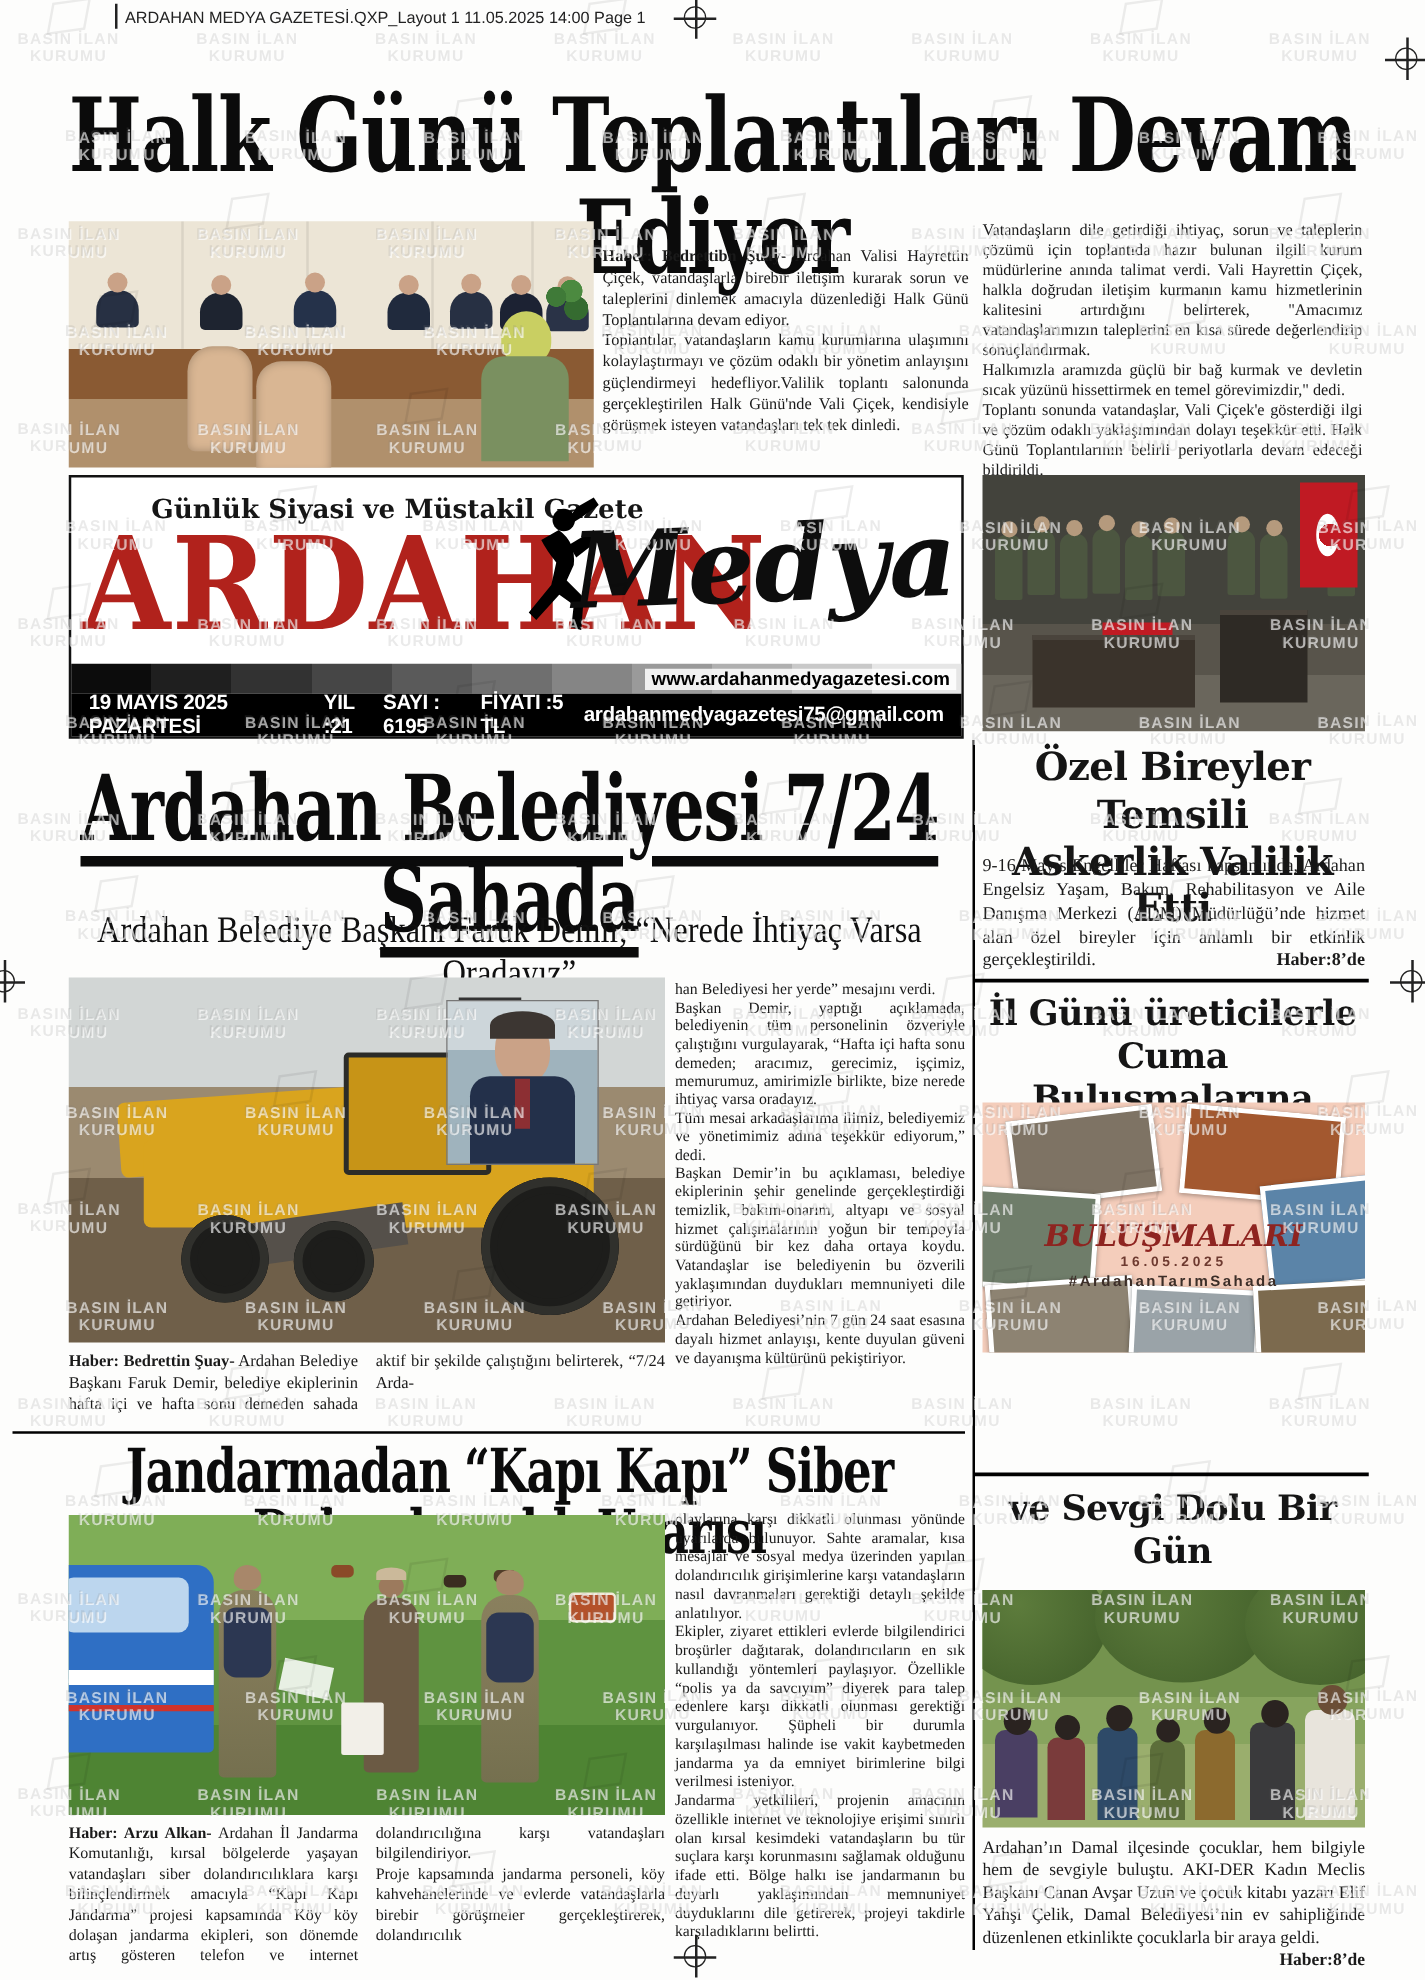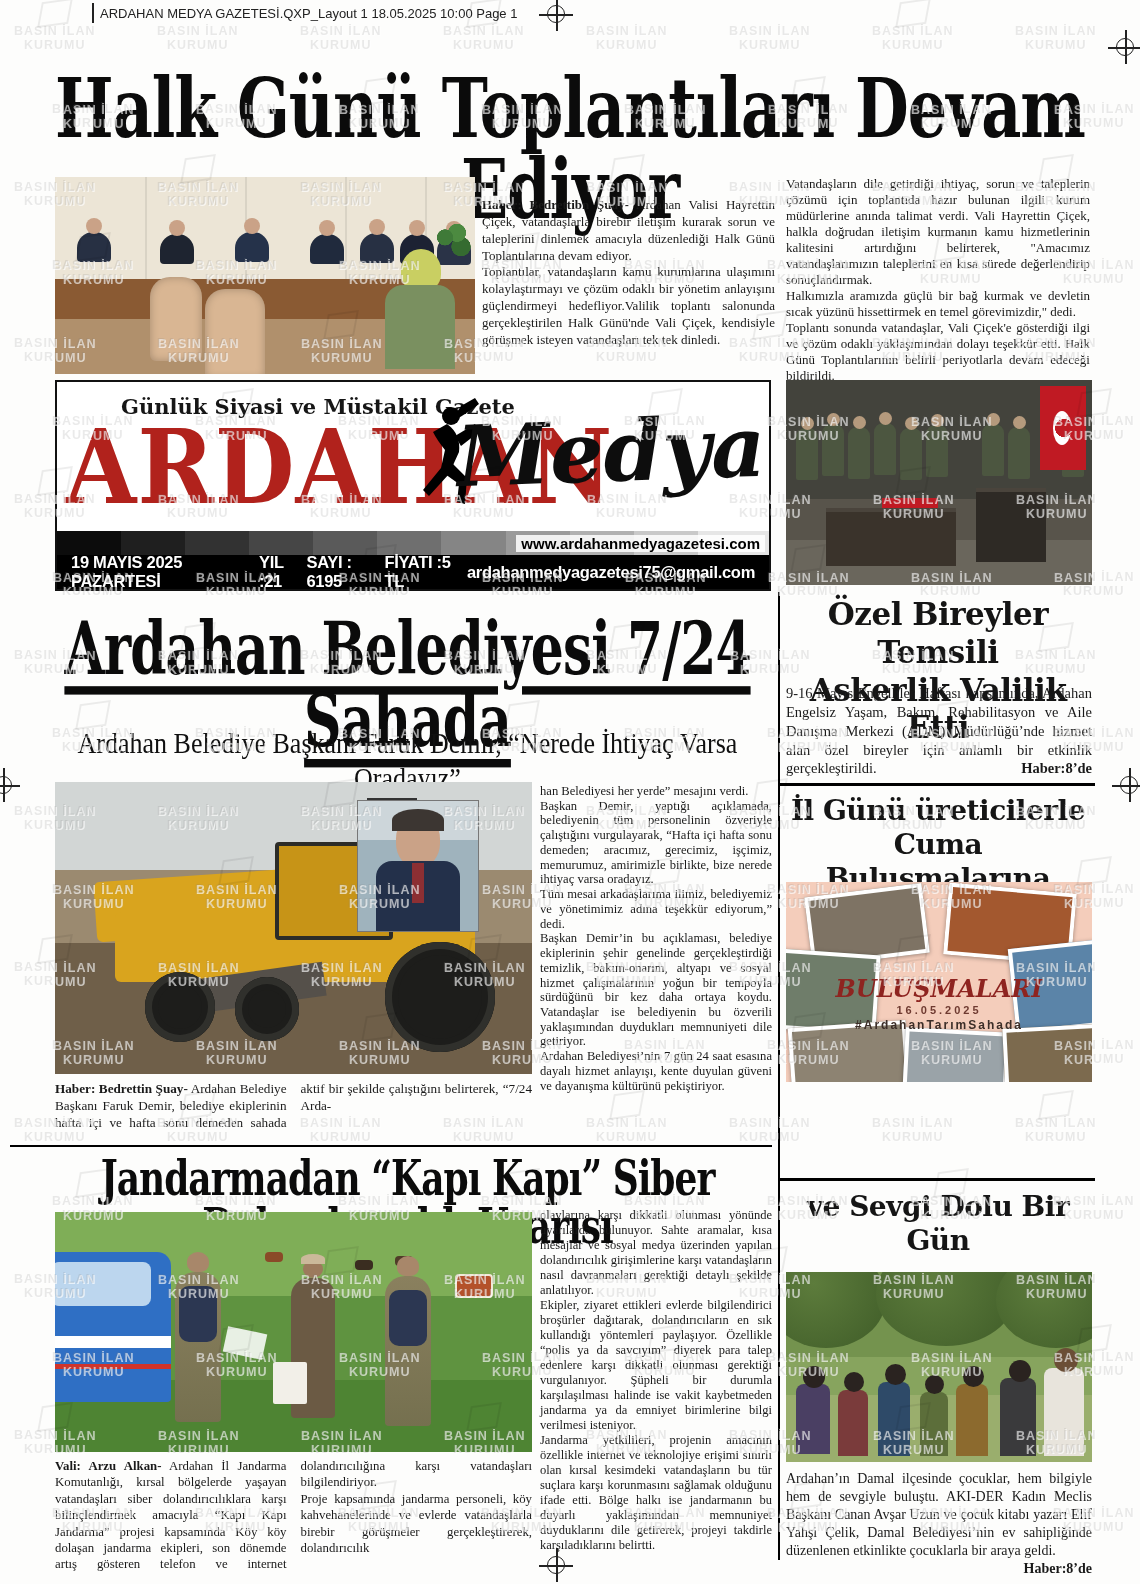--- a/index.html
+++ b/index.html
@@ -122,21 +122,21 @@
   .kid-body{position:absolute;border-radius:8px 8px 0 0;}
   
   .runner{position:absolute;left:352px;top:12px;}
 </style>
 </head>
 <body>
 
 <div class="page">
 
   <div class="slug-tick"></div>
-  <div class="abs slugline">ARDAHAN MEDYA GAZETESİ.QXP_Layout 1  18.05.2025  10:00  Page 1</div>
+  <div class="abs slugline">ARDAHAN MEDYA GAZETESİ.QXP_Layout 1  11.05.2025  14:00  Page 1</div>
   <div class="regmark" style="left:547px;top:5px;"></div>
   <div class="regmark" style="left:1116px;top:38px;"></div>
   <div class="regmark" style="left:-6px;top:776px;"></div>
   <div class="regmark" style="left:1120px;top:776px;"></div>
   <div class="regmark" style="left:547px;top:1556px;"></div>
 
   <div class="abs hl-condensed" style="left:40px;top:68px;width:1060px;font-size:62px;transform:scaleY(1.32);">Halk Günü Toplantıları Devam Ediyor</div>
 
   <div class="photo ph-meeting" style="left:55px;top:177px;width:420px;height:197px;">
     <div class="panel" style="left:90px;"></div>
@@ -274,21 +274,21 @@
     </div>
     <div class="bag" style="left:218px;top:150px;"></div>
     <div class="abs" style="left:170px;top:118px;width:40px;height:26px;background:#e8f0e4;transform:rotate(12deg);"></div>
   </div>
 
   <div class="abs bodytxt justify preline" style="left:540px;top:1208px;width:232px;font-size:12.5px;line-height:1.2;">olaylarına karşı dikkatli olunması yönünde uyarılarda bulunuyor. Sahte aramalar, kısa mesajlar ve sosyal medya üzerinden yapılan dolandırıcılık girişimlerine karşı vatandaşların nasıl davranmaları gerektiği detaylı şekilde anlatılıyor.
 Ekipler, ziyaret ettikleri evlerde bilgilendirici broşürler dağıtarak, dolandırıcıların en sık kullandığı yöntemleri paylaşıyor. Özellikle “polis ya da savcıyım” diyerek para talep edenlere karşı dikkatli olunması gerektiği vurgulanıyor. Şüpheli bir durumla karşılaşılması halinde ise vakit kaybetmeden jandarma ya da emniyet birimlerine bilgi verilmesi isteniyor.
 Jandarma yetkilileri, projenin amacının özellikle internet ve teknolojiye erişimi sınırlı olan kırsal kesimdeki vatandaşların bu tür suçlara karşı korunmasını sağlamak olduğunu ifade etti. Bölge halkı ise jandarmanın bu duyarlı yaklaşımından memnuniyet duyduklarını dile getirerek, projeyi takdirle karşıladıklarını belirtti.</div>
 
   <div class="abs twocol bodytxt justify" style="left:55px;top:1458px;width:477px;font-size:12.8px;line-height:1.28;">
-    <b class="byline">Vali: Arzu Alkan-</b><span> Ardahan İl Jandarma Komutanlığı, kırsal bölgelerde yaşayan vatandaşları siber dolandırıcılıklara karşı bilinçlendirmek amacıyla “Kapı Kapı Jandarma” projesi kapsamında Köy köy dolaşan jandarma ekipleri,</span>
+    <b class="byline">Haber: Arzu Alkan-</b><span> Ardahan İl Jandarma Komutanlığı, kırsal bölgelerde yaşayan vatandaşları siber dolandırıcılıklara karşı bilinçlendirmek amacıyla “Kapı Kapı Jandarma” projesi kapsamında Köy köy dolaşan jandarma ekipleri,</span>
     <span class="preline">son dönemde artış gösteren telefon ve internet dolandırıcılığına karşı vatandaşları bilgilendiriyor.
 Proje kapsamında jandarma personeli, köy kahvehanelerinde ve evlerde vatandaşlarla birebir görüşmeler gerçekleştirerek, dolandırıcılık</span>
   </div>
 
   <div class="abs sb-head" style="left:784px;top:596px;width:308px;font-size:31px;">
     <div>Özel Bireyler Temsili</div>
     <div>Askerlik Valilik Etti</div>
   </div>
   <div class="abs bodytxt justify" style="left:786px;top:684px;width:306px;font-size:14.5px;line-height:1.3;">
     <span>9-16 Mayıs Engelliler Haftası kapsamında, Ardahan Engelsiz Yaşam, Bakım, Rehabilitasyon ve Aile Danışma Merkezi (ADM) Müdürlüğü’nde hizmet alan özel bireyler için anlamlı bir etkinlik gerçekleştirildi.</span>

